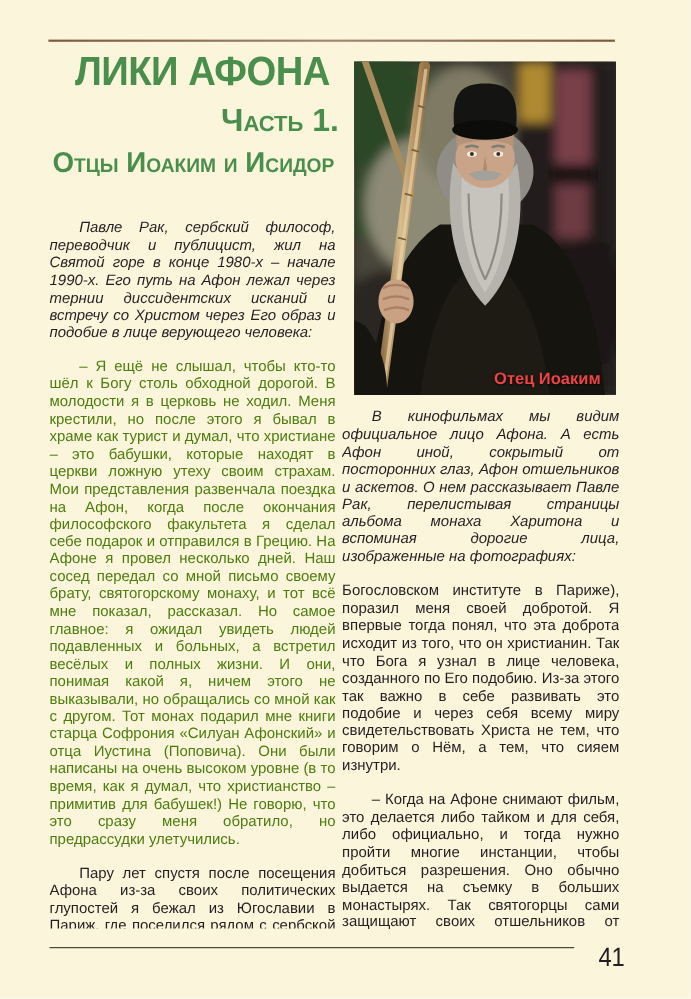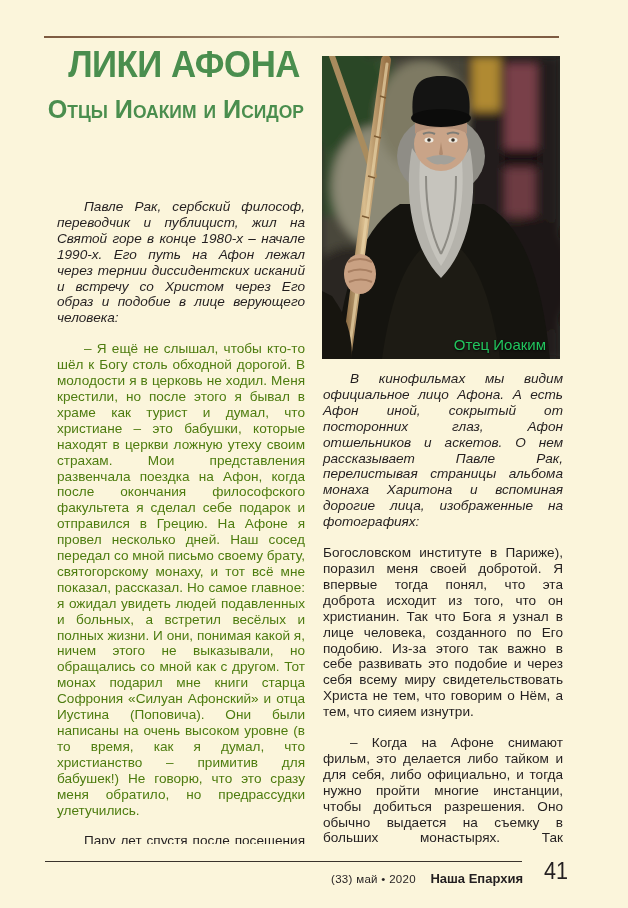--- a/index.html
+++ b/index.html
@@ -35,28 +35,28 @@
     white-space:nowrap;
   }
   .photo {
     position:absolute; left:322px; top:56px;
     width:238px; height:303px;
     background:#2b2a24;
   }
   .photo svg { display:block; width:238px; height:303px; }
   .photo-caption {
     position:absolute; right:14px; bottom:6px;
-    color:#22c55e; font-weight:normal; font-size:15px;
+    color:#ef4444; font-weight:bold; font-size:15px;
     text-shadow:0 1px 2px rgba(0,0,0,0.8);
   }
   .col { position:absolute; font-size:13.6px; line-height:15.9px; }
   .col-left  { left:45px;  top:199px; width:260px; height:645px; overflow:hidden; }
   .col-right { left:311px; top:371px; width:252px; height:475px; overflow:hidden; }
   .para {
-    margin:0 0 15px 12px;
+    margin:0 0 15px 0;
     text-align:justify; text-indent:27px;
   }
   .para:last-child { margin-bottom:0; }
   .no-indent { text-indent:0; }
   .italic { font-style:italic; }
   .quote { color:#4d7c0f; }
   .footer-rule {
     position:absolute; left:45px; top:861px;
     width:477px; height:1px; background:#3a332c;
   }
@@ -74,20 +74,21 @@
 </style>
 </head>
 <body>
 
 <div class="page">
 
   <div class="top-rule"></div>
 
   <div class="title-block">
     <div class="title-main">ЛИКИ АФОНА</div>
+    <div class="title-sub1">Часть 1.</div>
     <div class="title-sub2">Отцы Иоаким и Исидор</div>
   </div>
 
   <div class="photo">
     <svg viewBox="0 0 238 303">
       <defs>
         <filter id="bgblur" x="-20%" y="-20%" width="140%" height="140%">
           <feGaussianBlur stdDeviation="5"></feGaussianBlur>
         </filter>
         <linearGradient id="staffg" x1="0" y1="0" x2="1" y2="0">
@@ -158,19 +159,15 @@
   </div>
 
   <div class="col col-right">
     <p class="para italic">В кинофильмах мы видим официальное лицо Афона. А есть Афон иной, сокрытый от посторонних глаз, Афон отшельников и аскетов. О нем рассказывает Павле Рак, перелистывая страницы альбома монаха Харитона и вспоминая дорогие лица, изображенные на фотографиях:</p>
     <p class="para no-indent">Богословском институте в Париже), поразил меня своей добротой. Я впервые тогда понял, что эта доброта исходит из того, что он христианин. Так что Бога я узнал в лице человека, созданного по Его подобию. Из-за этого так важно в себе развивать это подобие и через себя всему миру свидетельствовать Христа не тем, что говорим о Нём, а тем, что сияем изнутри.</p>
     <p class="para">– Когда на Афоне снимают фильм, это делается либо тайком и для себя, либо официально, и тогда нужно пройти многие инстанции, чтобы добиться разрешения. Оно обычно выдается на съемку в больших монастырях. Так святогорцы сами защищают своих отшельников от видеокамер. И лучше…</p>
 
   </div>
 
   <div class="footer-rule"></div>
-  <div class="footer-meta">
-    <span class="footer-issue">(33) май • 2020</span>
-    <span class="footer-mag">Наша Епархия</span>
-  </div>
   <div class="page-number">41</div>
 
 </div>
 
 </body></html>

